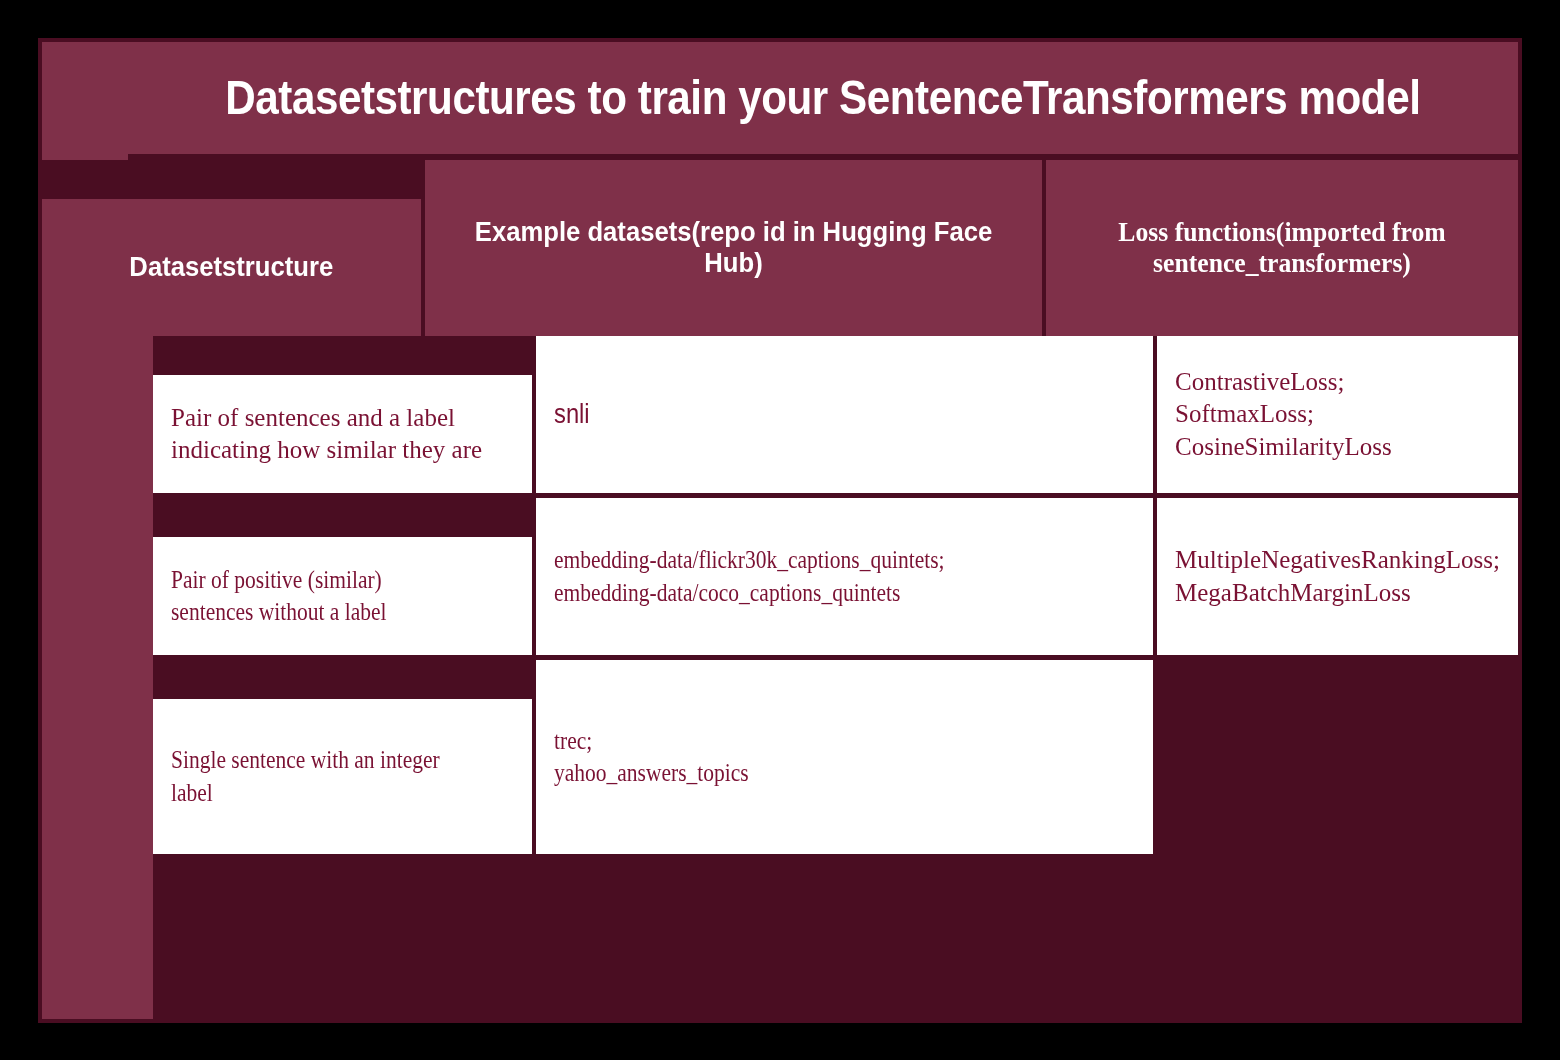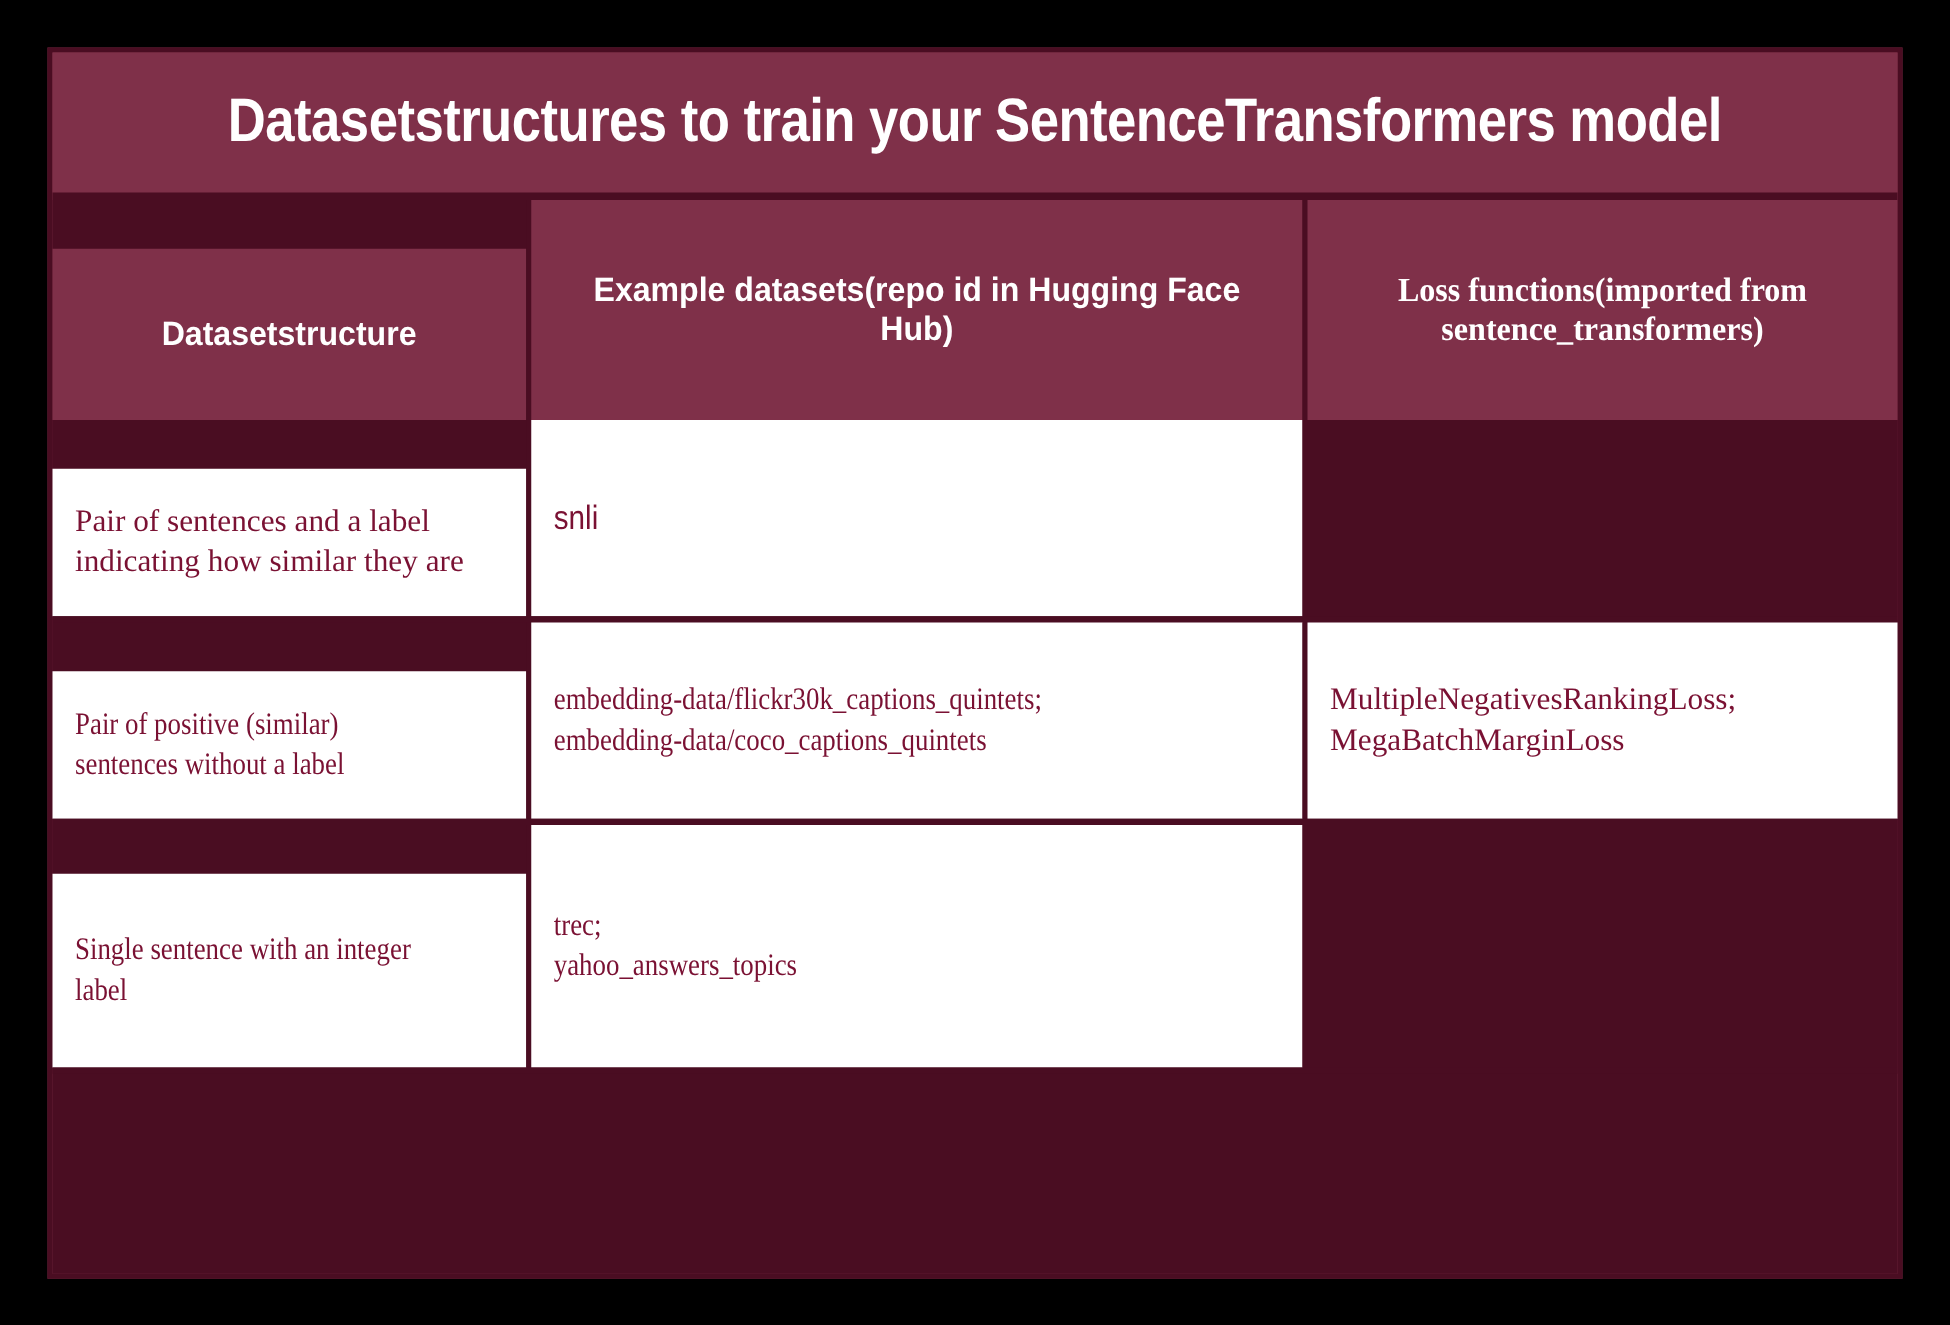--- a/index.html
+++ b/index.html
@@ -27,20 +27,21 @@
     position: absolute;
     left: 38px;
     top: 38px;
     width: 1484px;          
     height: 985px;          
     box-sizing: border-box;
     background: #7f3049;
     border: 4px solid #4a0d22;
     display: flex;
     flex-direction: column;
+    align-items: flex-end;
   }
 
   
   .title-band {
     flex: 0 0 118px;
     background: #7f3049;
     display: flex;
     align-items: center;
     justify-content: center;
     border-bottom: 6px solid #4a0d22;
@@ -171,20 +172,25 @@
 
       <div class="data-row r1">
         <div class="cell c1">
           <span class="txt">Pair of sentences and a label indicating how similar they are</span>
         </div>
         <div class="vdiv"></div>
         <div class="cell c2 sans">
           <span class="txt">snli</span>
         </div>
         <div class="vdiv"></div>
+        <div class="cell c3">
+          <span class="txt">ContrastiveLoss;
+SoftmaxLoss;
+CosineSimilarityLoss</span>
+        </div>
       </div>
       <div class="hdiv"></div>
 
       <div class="data-row r2">
         <div class="cell c1 narrow">
           <span class="txt">Pair of positive (similar) sentences without a label</span>
         </div>
         <div class="vdiv"></div>
         <div class="cell c2 narrow">
           <span class="txt">embedding-data/flickr30k_captions_quintets;

